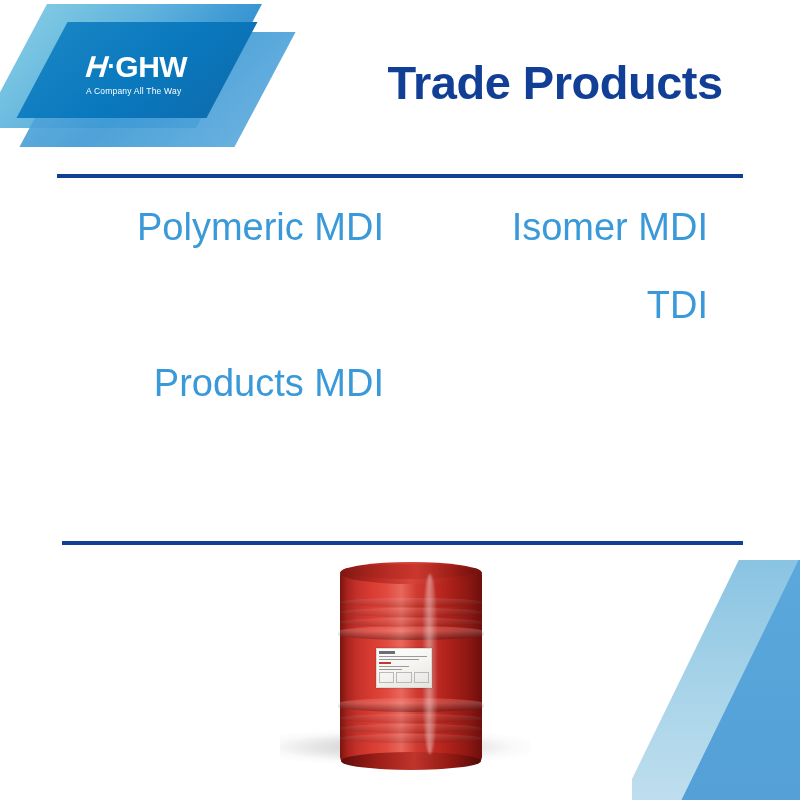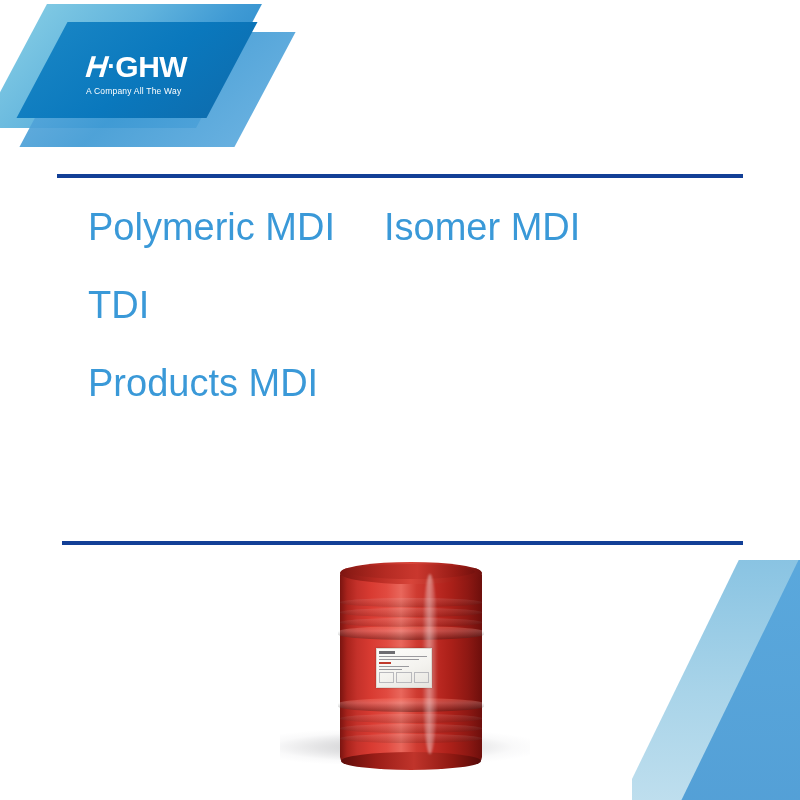--- a/index.html
+++ b/index.html
@@ -132,20 +132,21 @@
   .products {
     position: absolute;
     left: 88px;
     top: 208px;
     width: 620px;
   }
   .product-row {
     display: flex;
     height: 78px;
     align-items: flex-start;
+    text-align: right;
   }
   .product-cell {
     font-family: "Liberation Sans", sans-serif;
     font-size: 38px;
     font-weight: normal;
     color: #3a99d8;
     line-height: 1.0;
     white-space: nowrap;
   }
   .product-cell.col-left {
@@ -332,20 +333,21 @@
   <div class="logo-block">
     <div class="logo-para-back"></div>
     <div class="logo-para-front"></div>
     <div class="logo-para-main"></div>
     <div class="logo-text-wrap">
       <div class="logo-wordmark"><span class="lg-h">H</span><span class="lg-dot">·</span><span class="lg-rest">GHW</span></div>
       <div class="logo-tagline">A Company All The Way</div>
     </div>
   </div>
 
+  <div class="page-title">Trade Products</div>
 
   <div class="divider divider-top"></div>
 
   <div class="products">
     <div class="product-row">
       <div class="product-cell col-left">Polymeric MDI</div>
       <div class="product-cell col-right">Isomer MDI</div>
     </div>
     <div class="product-row">
       <div class="product-cell col-right">TDI</div>

